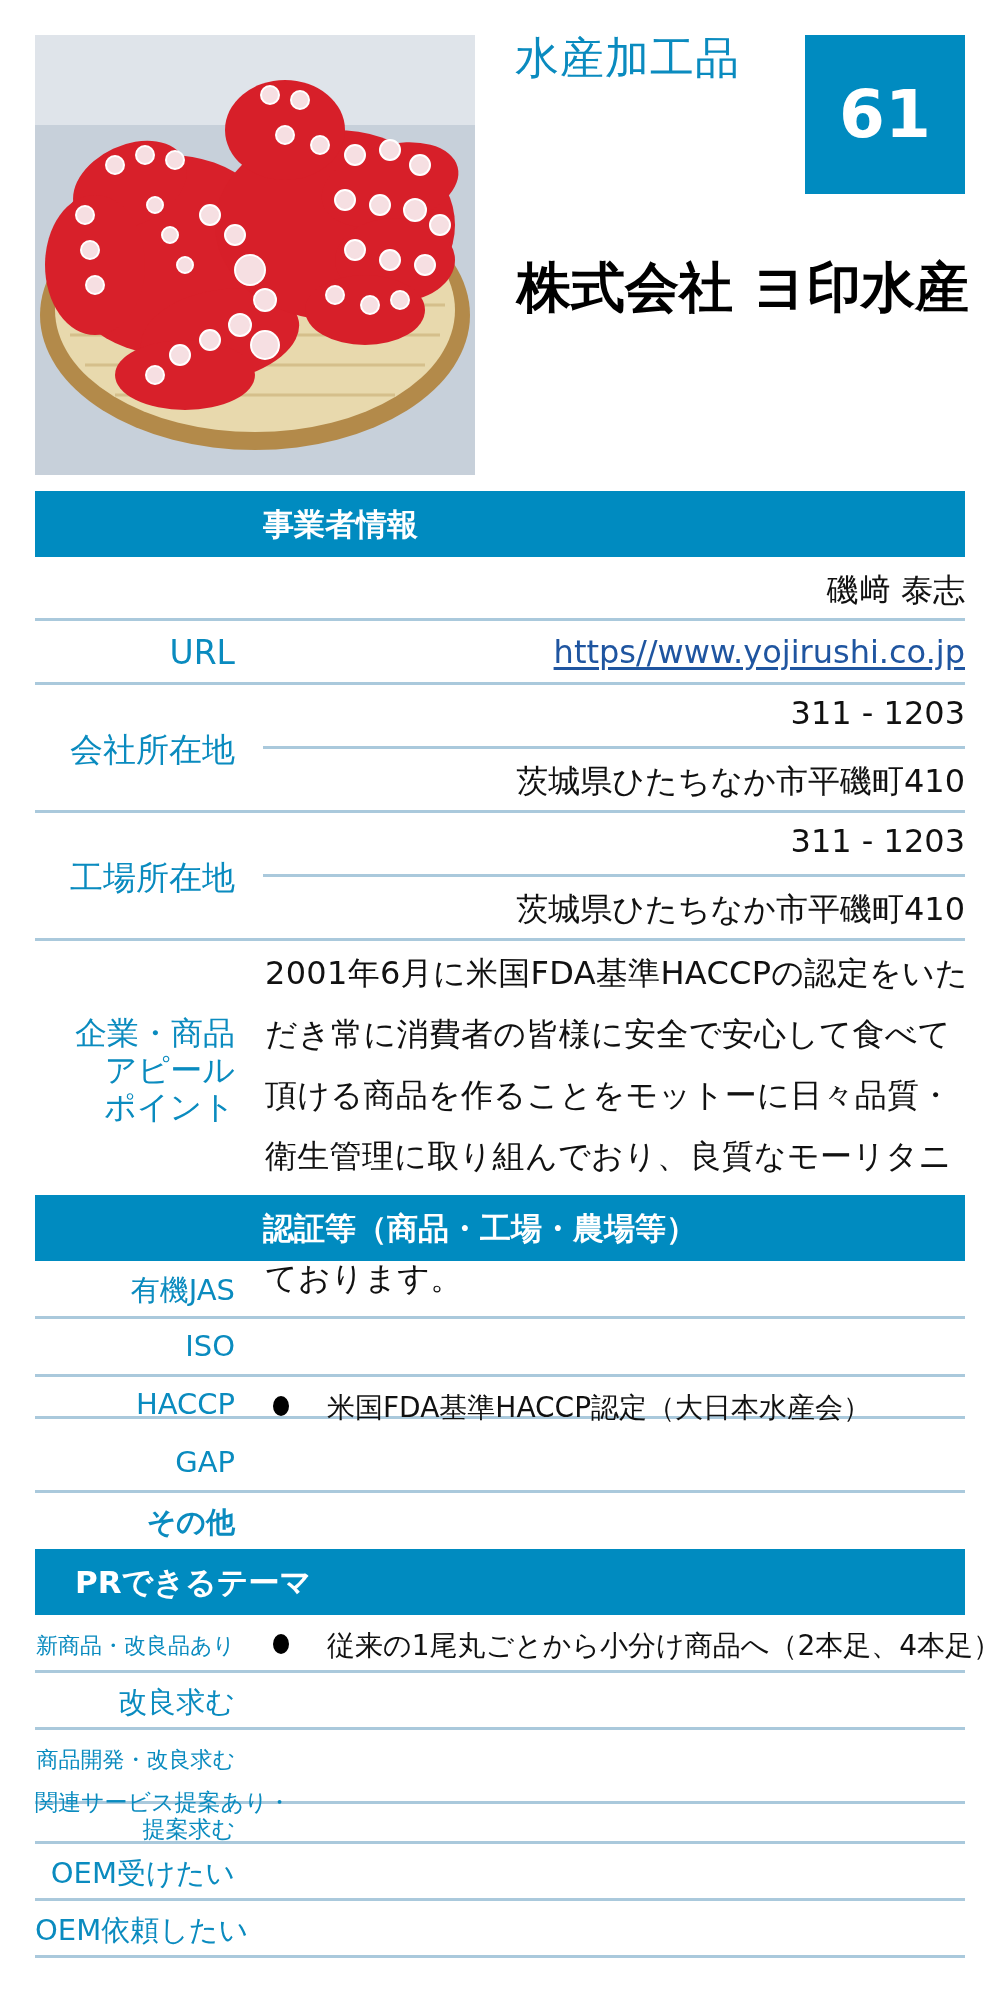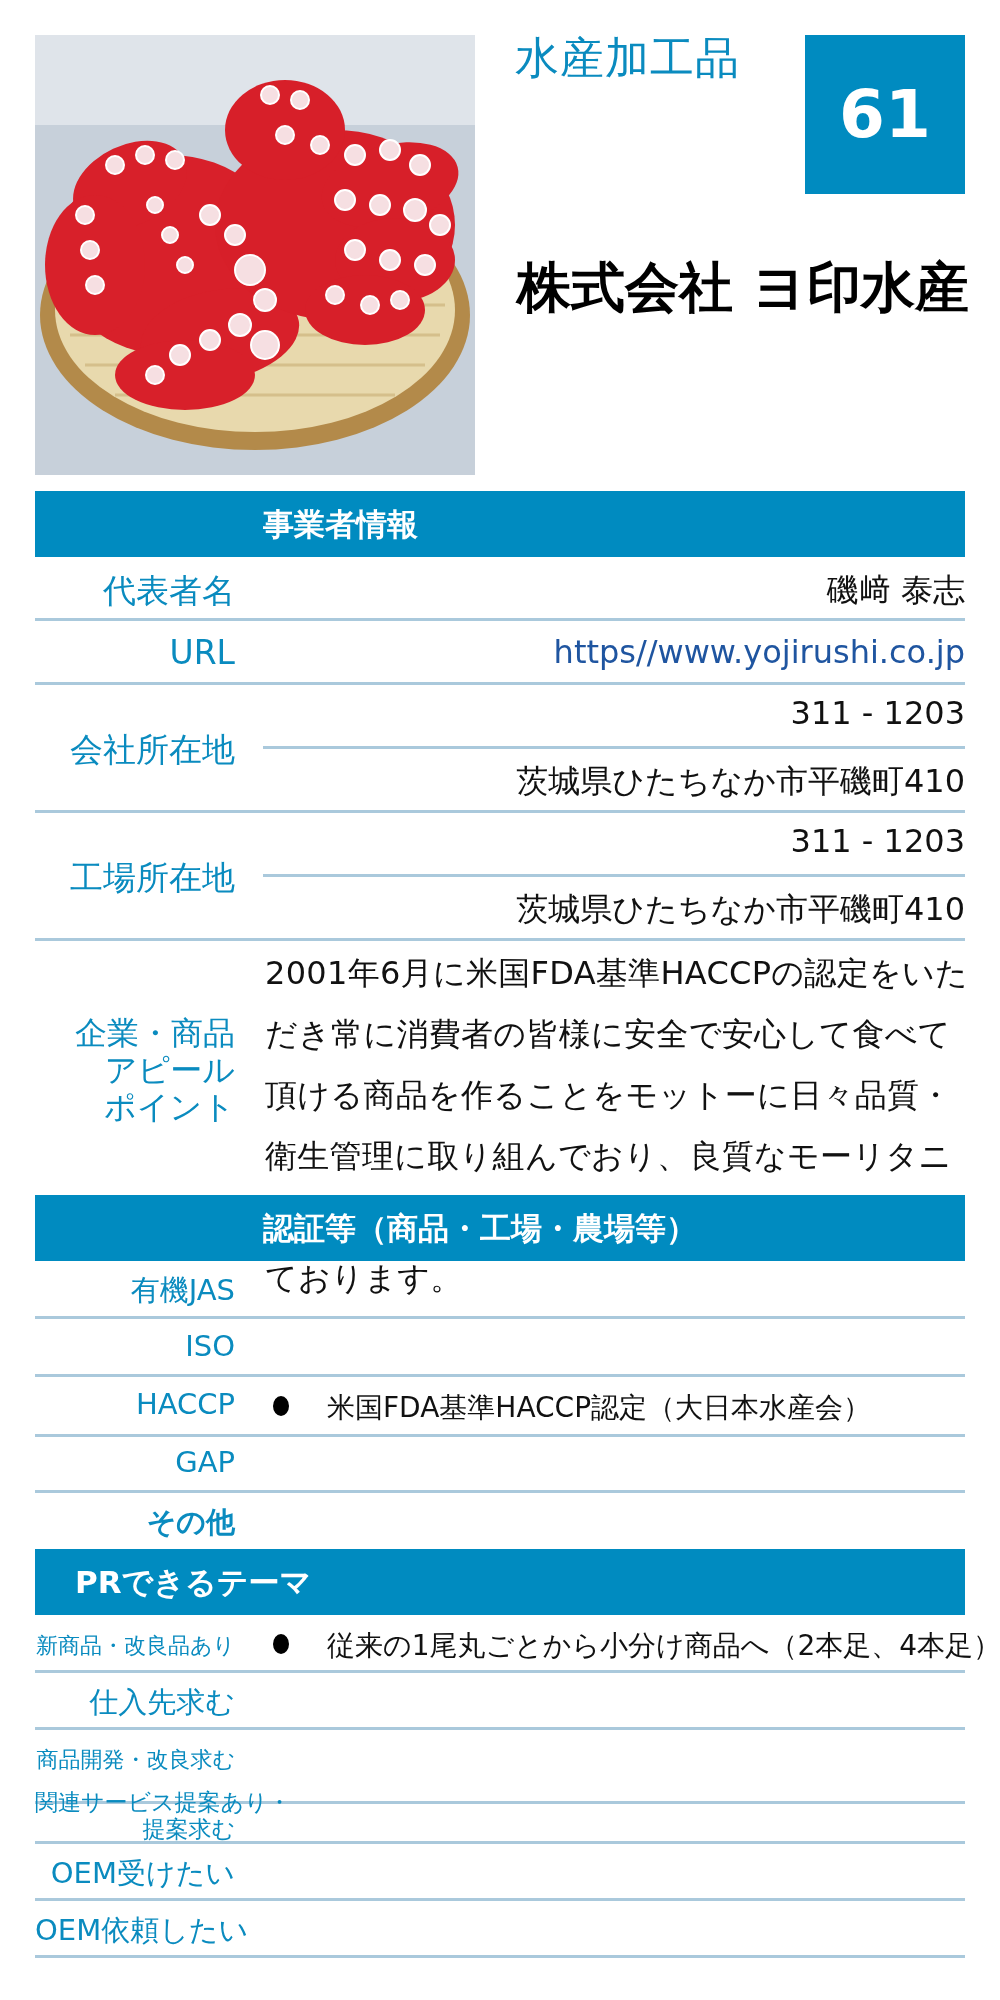--- a/index.html
+++ b/index.html
@@ -17,21 +17,21 @@
   .company { left:517px; top:260px; font-size:54px; font-weight:bold; color:#000; white-space:nowrap; line-height:56px; }
 
   
   .band { left:35px; width:930px; height:66px; background:#008bc0; color:#fff;
           font-weight:bold; font-size:31px; line-height:66px; box-sizing:border-box; padding-left:228px; white-space:nowrap; }
   .row { position:absolute; left:35px; width:930px; box-sizing:border-box; border-bottom:3px solid #aac9dc; }
   .row.noline { border-bottom:none; }
   .lbl { position:absolute; left:0; width:200px; text-align:right; color:#0a8bbf; font-size:33px; white-space:nowrap; }
   .val { position:absolute; left:230px; right:0; color:#111; font-size:32px; white-space:nowrap;text-align:right; }
   .subline { position:absolute; left:228px; right:0; border-bottom:3px solid #aac9dc; }
-  a.url { color:#1f55a0; text-underline-offset:4px; }
+  a.url { color:#1f55a0; text-decoration:underline; text-underline-offset:4px; }
   .appeal-text { position:absolute; left:230px; width:705px; font-size:32px; line-height:61px; white-space:normal; letter-spacing:0.3px; color:#111; }
   .appeal-lbl { position:absolute; left:0; width:200px; text-align:right; color:#0a8bbf; font-size:32px; line-height:37px; }
   .bullet { position:absolute; left:238px; width:16px; height:20px; border-radius:50%; background:#000; }
   .bval { position:absolute; left:292px; right:0; font-size:28px; color:#111; white-space:nowrap; }
   .lbl.sm { font-size:22px; }
   .lbl.xs { font-size:23px; line-height:27px; }
   .lbl.md { font-size:29px; }
 </style>
 </head>
 <body>
@@ -108,21 +108,20 @@
 
 <div class="abs category">水産加工品</div>
 <div class="abs badge">
   <span>61</span>
 </div>
 <div class="abs company">株式会社 ヨ印水産</div>
 
 <div class="abs band" style="top:491px;">事業者情報</div>
 
 <div class="row" style="top:557px;height:64px;">
-  <div class="lbl" style="top:12px;">代表者名</div>
   <div class="val" style="top:12px;">磯﨑 泰志</div>
 </div>
 
 <div class="row" style="top:621px;height:64px;">
   <div class="lbl" style="top:12px;">URL</div>
   <div class="val" style="top:12px;">
     <a class="url">https//www.yojirushi.co.jp</a>
   </div>
 </div>
 
@@ -150,41 +149,41 @@
 </div>
 
 <div class="abs band" style="top:1195px;">認証等（商品・工場・農場等）</div>
 
 <div class="row" style="top:1261px;height:58px;">
   <div class="lbl md" style="top:10px;">有機JAS</div>
 </div>
 <div class="row" style="top:1319px;height:58px;">
   <div class="lbl md" style="top:10px;">ISO</div>
 </div>
-<div class="row" style="top:1377px;height:60px;">
+<div class="row" style="top:1377px;height:42px;">
   <div class="lbl md" style="top:10px;">HACCP</div>
   <div class="bullet" style="top:19px;"></div>
   <div class="bval" style="top:12px;">米国FDA基準HACCP認定（大日本水産会）</div>
 </div>
 <div class="row" style="top:1435px;height:58px;">
   <div class="lbl md" style="top:10px;">GAP</div>
 </div>
 <div class="row noline" style="top:1493px;height:56px;">
   <div class="lbl md" style="top:10px;font-weight:bold;">その他</div>
 </div>
 
 <div class="abs band" style="top:1549px;padding-left:40px;">PRできるテーマ</div>
 
 <div class="row" style="top:1615px;height:58px;">
   <div class="lbl sm" style="top:16px;">新商品・改良品あり</div>
   <div class="bullet" style="top:19px;"></div>
   <div class="bval" style="top:12px;">従来の1尾丸ごとから小分け商品へ（2本足、4本足）</div>
 </div>
 <div class="row" style="top:1673px;height:57px;">
-  <div class="lbl md" style="top:10px;">仕入先求む</div>
+  <div class="lbl md" style="top:10px;">改良求む</div>
 </div>
 <div class="row" style="top:1730px;height:74px;">
   <div class="lbl sm" style="top:15px;">商品開発・改良求む</div>
 </div>
 <div class="row" style="top:1787px;height:57px;">
   <div class="lbl xs" style="top:2px;">
     <div>関連サービス提案あり・</div>
     <div>提案求む</div>
   </div>
 </div>

